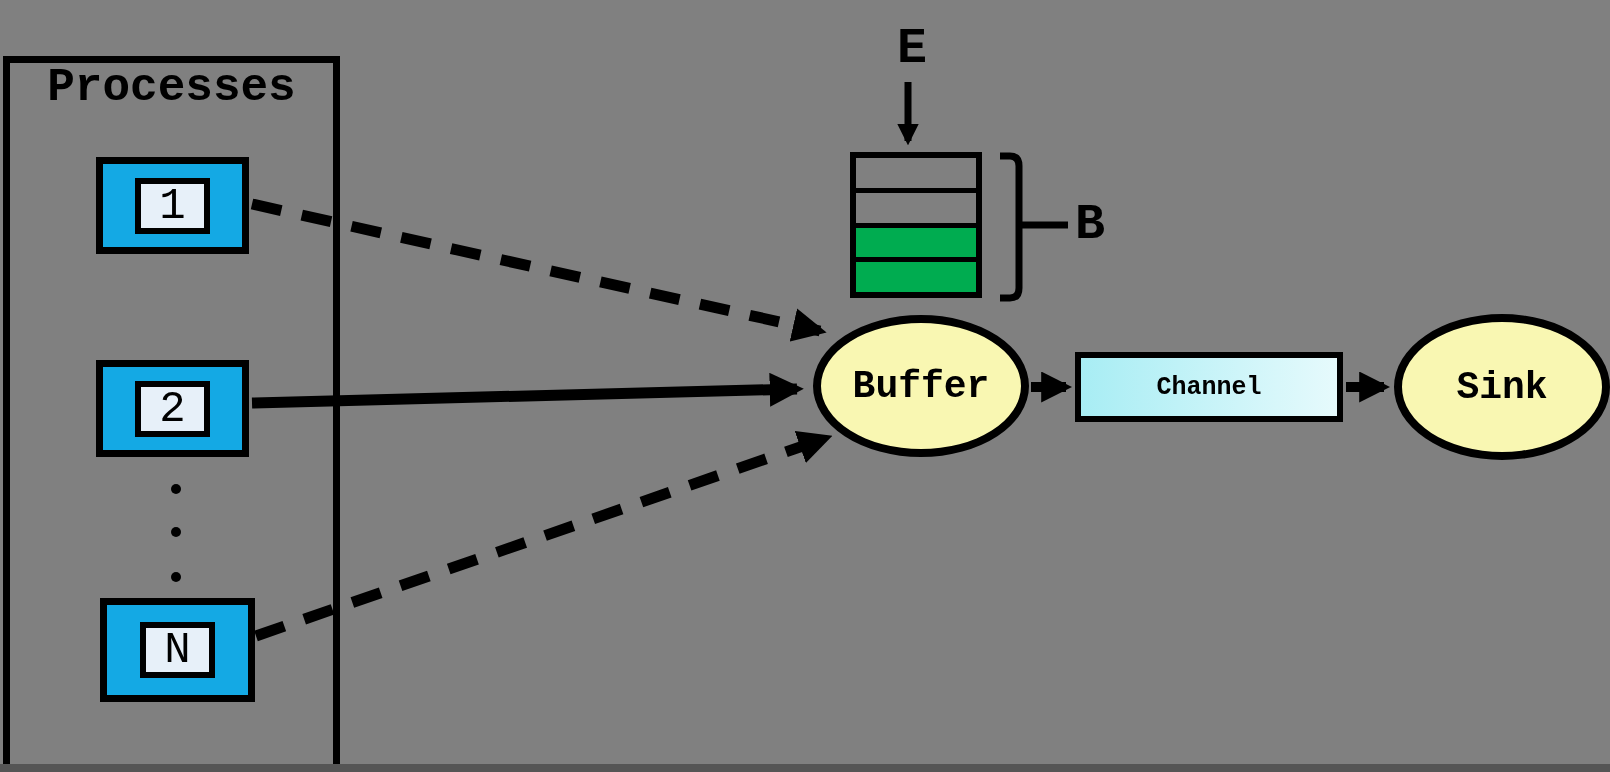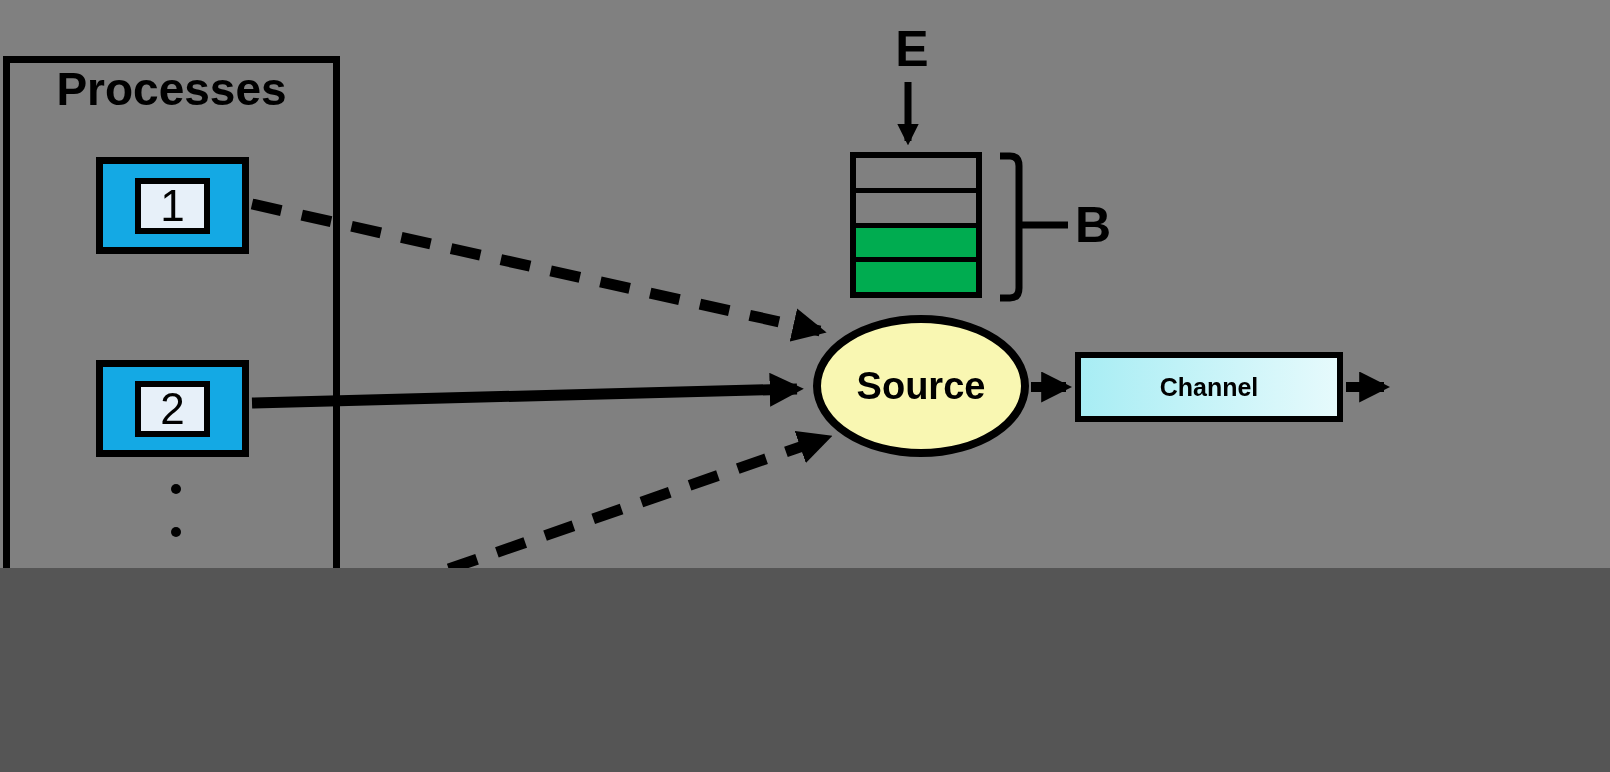--- a/index.html
+++ b/index.html
@@ -1,19 +1,19 @@
 <!DOCTYPE html>
 <html><head>
 <meta charset="utf-8">
 <style>
   html,body { margin:0; padding:0; background:#555; }
   .canvas {
-    position:relative; width:1610px; height:568px; overflow:hidden;
+    position:relative; width:1610px; height:764px; overflow:hidden;
     background:var(--bg, #808080);
-    font-family:Liberation Sans, sans-serif;
+    font-family:Liberation Mono, monospace;
     color:#000;
   }
   .abs { position:absolute; }
 
   
   .processes-box {
     left:3px; top:56px; width:337px; height:716px;
     border:7px solid #000; box-sizing:border-box;
   }
   .processes-title {
@@ -101,24 +101,27 @@
   <div class="abs buffer">
     <div class="buffer-cell cell-empty"></div>
     <div class="buffer-cell cell-empty"></div>
     <div class="buffer-cell cell-full"></div>
     <div class="buffer-cell cell-full"></div>
   </div>
 
   <div class="abs b-label">B</div>
 
   <div class="abs node ellipse" id="source">
-    <span>Source</span>
+    <span>Buffer</span>
   </div>
   <div class="abs node" id="channel">
     <span>Channel</span>
+  </div>
+  <div class="abs node ellipse" id="sink">
+    <span>Sink</span>
   </div>
 
   <svg class="abs overlay" width="1610" height="772" viewBox="0 0 1610 772">
     <defs>
       <marker id="ah" viewBox="0 0 10 10" refX="8" refY="5" markerWidth="3.1" markerHeight="3.1" orient="auto">
         <path d="M0 0 L10 5 L0 10 Z" fill="#000"></path>
       </marker>
     </defs>
 
     <line x1="252" y1="204" x2="820" y2="331" stroke="#000" stroke-width="11" stroke-dasharray="30 21" marker-end="url(#ah)"></line>

